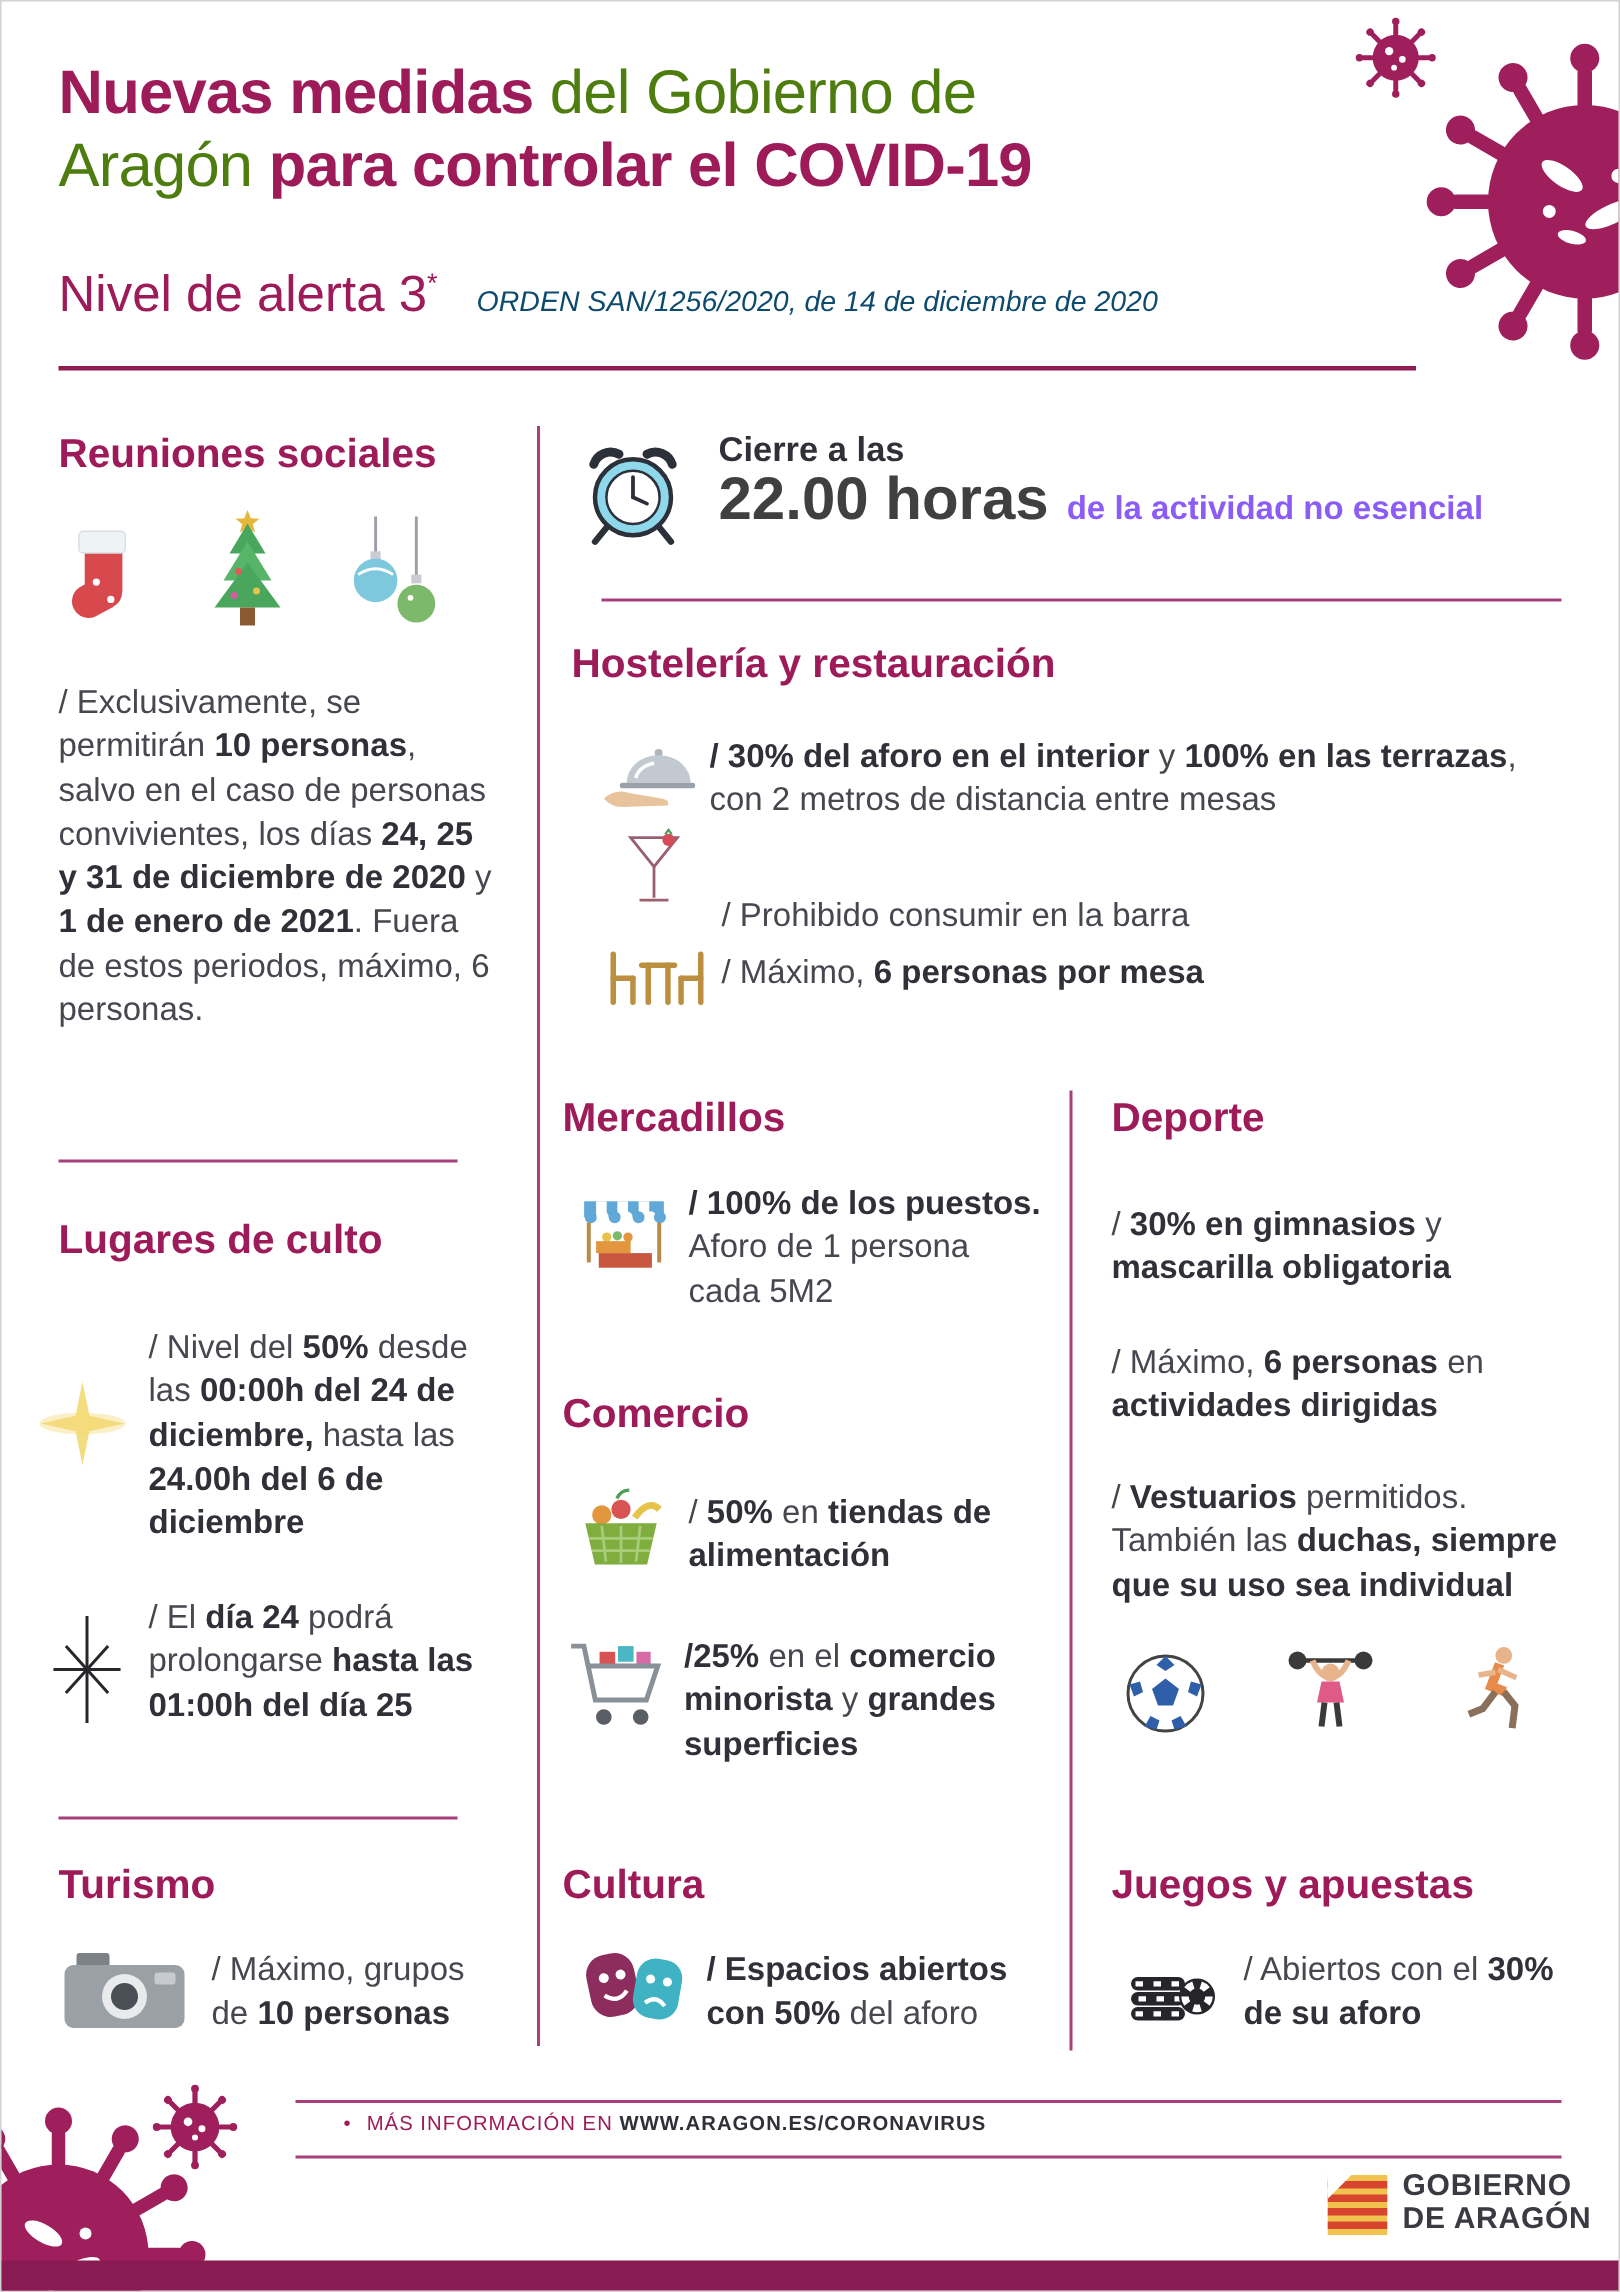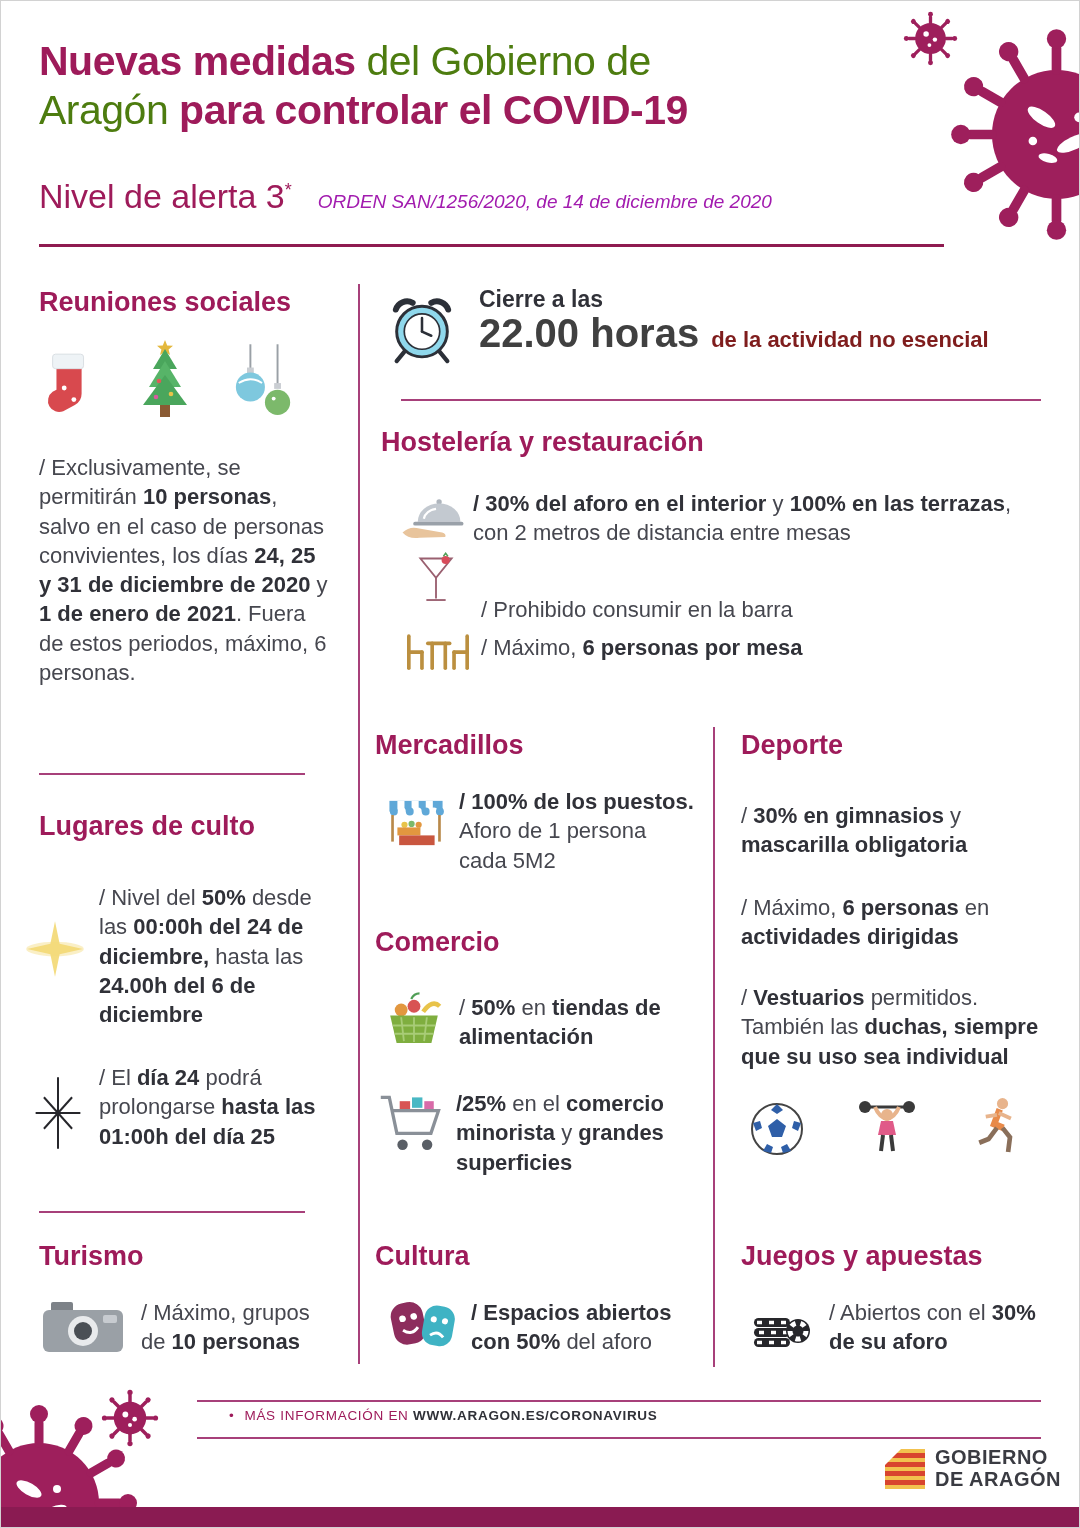--- a/index.html
+++ b/index.html
@@ -7,40 +7,40 @@
   .page{position:relative;width:1080px;height:1528px;background:#fff;overflow:hidden;
         border:1px solid #d2d2d2;margin:0 auto}
   .abs{position:absolute}
   
   .title{font-size:41px;line-height:1.2;letter-spacing:-0.5px}
   .t-accent{color:#9e1b5a;font-weight:700}
   .t-dark{color:#4d7c0f;font-weight:400}
   .alert-row{display:flex;align-items:baseline;gap:26px}
   .alert{font-size:34px;color:#9e1b5a;font-weight:400}
   .alert sup{font-size:18px}
-  .order{font-size:19px;font-style:italic;color:#a21caf}
+  .order{font-size:19px;font-style:italic;color:#0c4a6e}
   .rule{background:#8f1b50}
   .thin-rule{background:#a7407a}
   
   .h{font-weight:700;color:#9e1b5a;font-size:27px}
   .body-text{font-size:22px;line-height:1.33;color:#46474f}
   .body-text .b,.seg .b{font-weight:700;color:#303138}
   
   .closure-intro{font-size:23px;font-weight:700;color:#303138}
   .closure-line{display:flex;align-items:baseline;gap:12px}
   .closure-time{font-size:40px;font-weight:700;color:#404040}
-  .closure-rest{font-size:22px;font-weight:700;color:#7f1d1d}
+  .closure-rest{font-size:22px;font-weight:700;color:#8b5cf6}
   
   .icon-row{display:flex;align-items:flex-end}
   .sports-row{display:flex;align-items:flex-end;gap:50px}
   
   .footer-info{display:flex;align-items:center;gap:10px;font-size:13.5px;
                letter-spacing:.7px;color:#9e1b5a}
   .footer-info .b{font-weight:700}
-  .logo{display:flex;align-items:center;gap:10px}
+  .logo{display:flex;align-items:flex-end;gap:10px}
   .logo-text{font-size:20px;font-weight:700;color:#3a3b42;line-height:1.08;letter-spacing:.5px}
   .bottom-bar{background:#8a1b52;z-index:6}
   svg{display:block}
 </style>
 </head>
 <body>
 
 <div class="page">
 
   <div class="abs title" style="left:38px;top:36px;width:860px">

